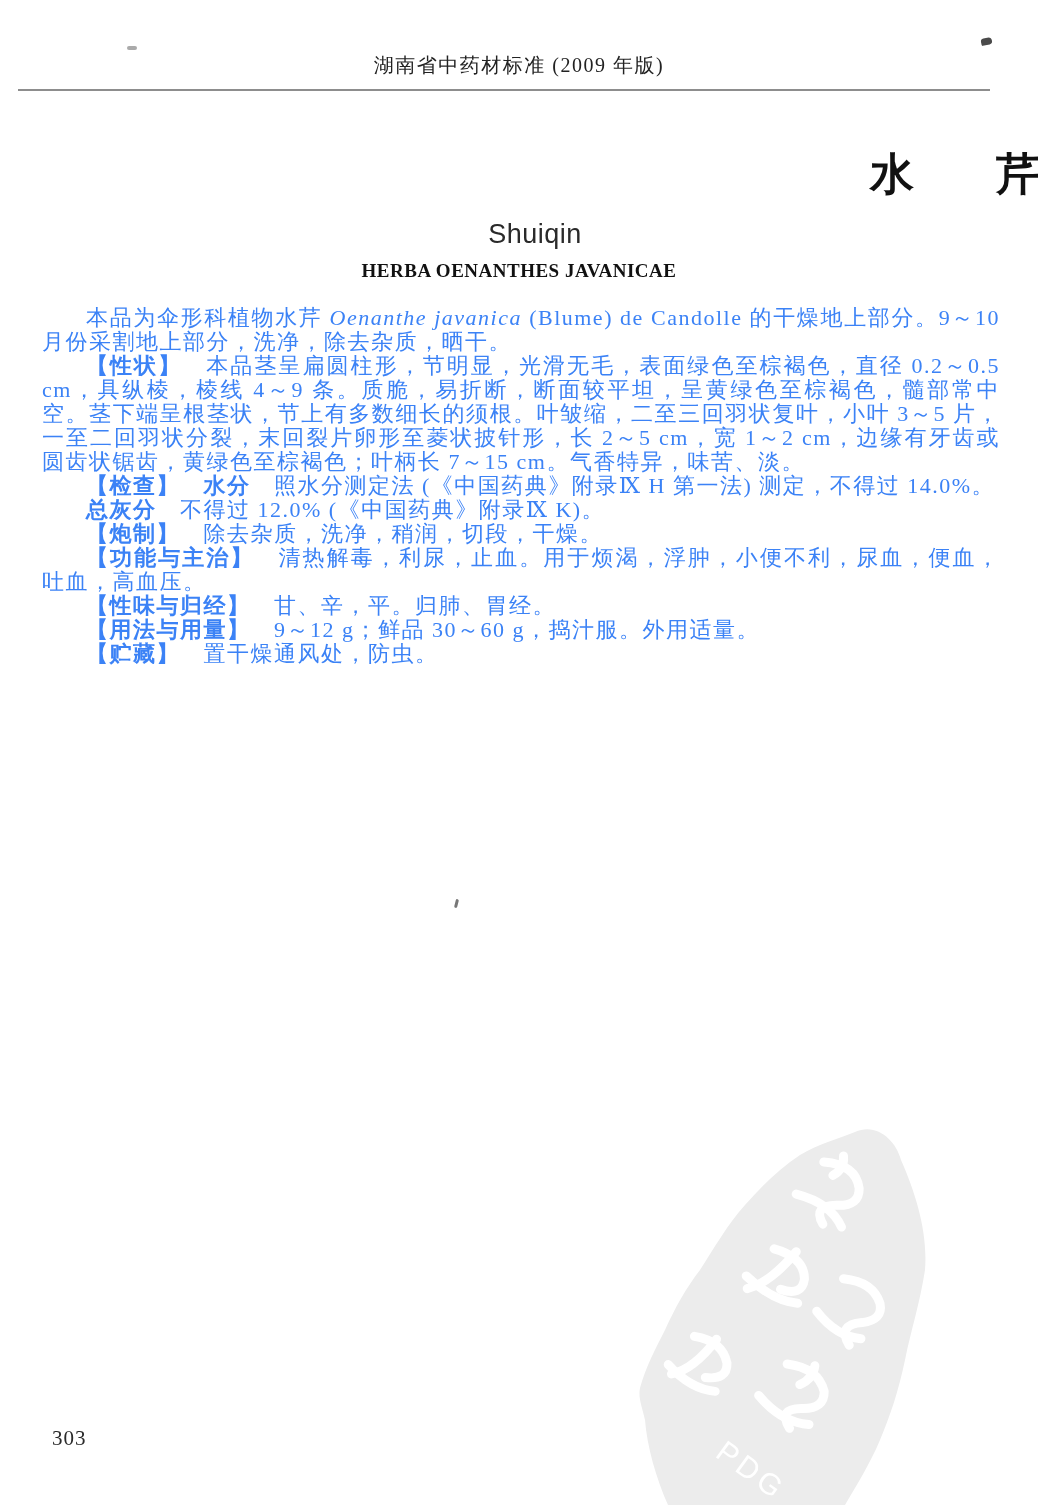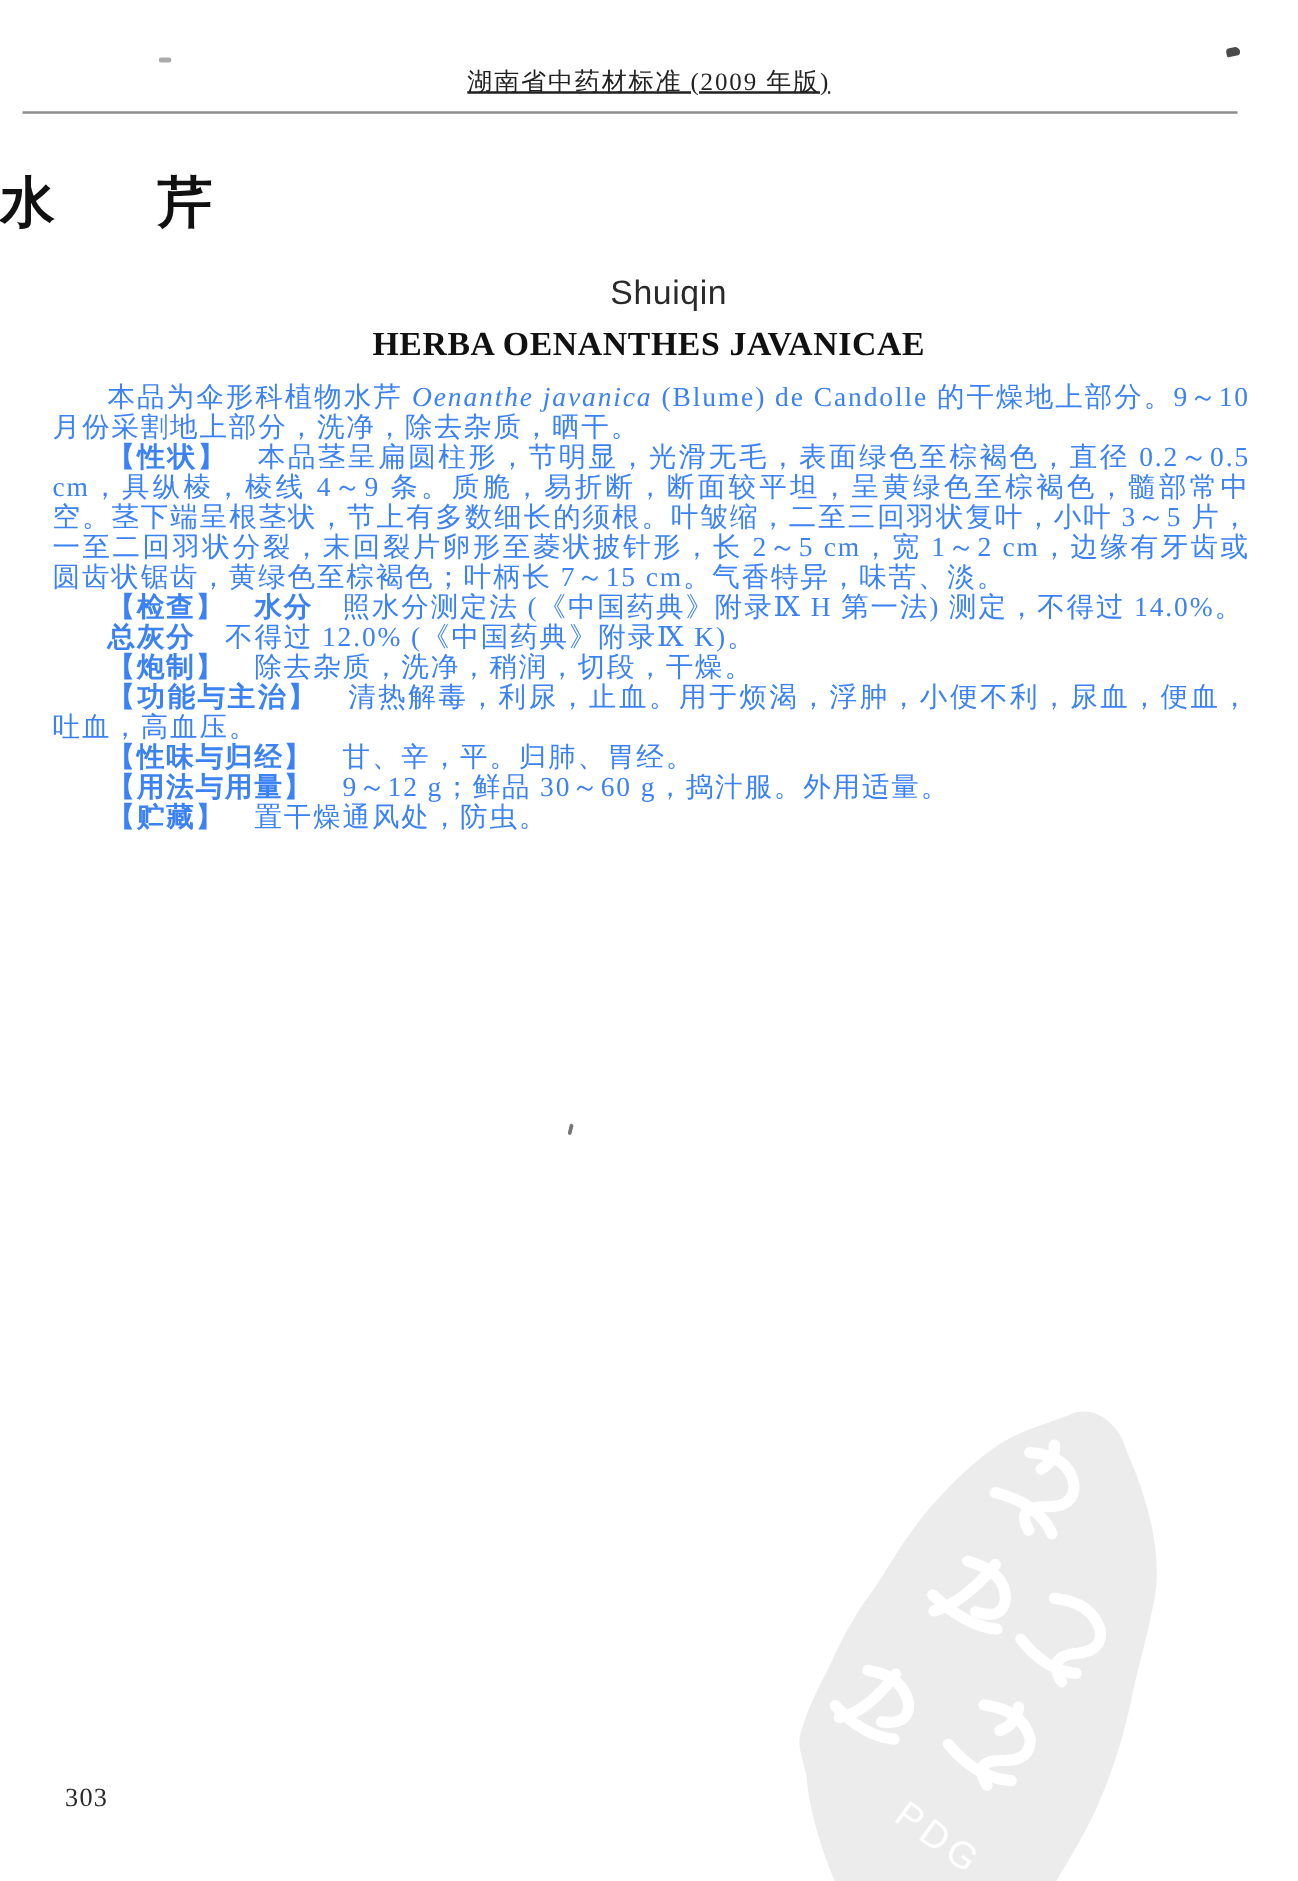--- a/index.html
+++ b/index.html
@@ -6,41 +6,41 @@
   .page{
     position:relative;
     width:1038px;height:1505px;
     background:#fff;
     overflow:hidden;
     font-family:"Liberation Serif","DejaVu Serif",serif;
     color:#1b1b1b;
   }
   .running-header{
     position:absolute;top:52px;left:0;width:100%;
-    text-align:center;font-size:20px;letter-spacing:1.5px;color:#222;text-decoration:underline;
+    text-align:center;font-size:20px;letter-spacing:1.5px;color:#222;
   }
   .header-rule{
     position:absolute;top:89px;left:18px;width:972px;height:2px;
     background:#8d8d8d;
   }
   .title-cn{
-    position:absolute;top:133px;left:0;width:100%;
-    text-align:left;font-size:44px;font-weight:bold;
+    position:absolute;top:145px;left:0;width:100%;
+    text-align:right;font-size:44px;font-weight:bold;
     font-family:"Liberation Sans","DejaVu Sans",sans-serif;
     color:#111;letter-spacing:-2px;
   }
   .title-pinyin{
     position:absolute;top:219px;left:0;width:100%;
     text-align:center;font-size:27px;
     font-family:"Liberation Sans","DejaVu Sans",sans-serif;
     color:#2a2a2a;letter-spacing:0.5px;padding-left:16px;
   }
   .title-latin{
     position:absolute;top:260px;left:0;width:100%;
-    text-align:center;font-size:27px;font-weight:bold;
+    text-align:center;font-size:19px;font-weight:bold;
     font-family:"Liberation Serif","DejaVu Serif",serif;
     color:#111;letter-spacing:0.5px;
   }
   .doc-body{
     position:absolute;left:42px;top:306px;width:958px;
   }
   .para{
     margin:0;
     font-size:22px;
     line-height:24px;

